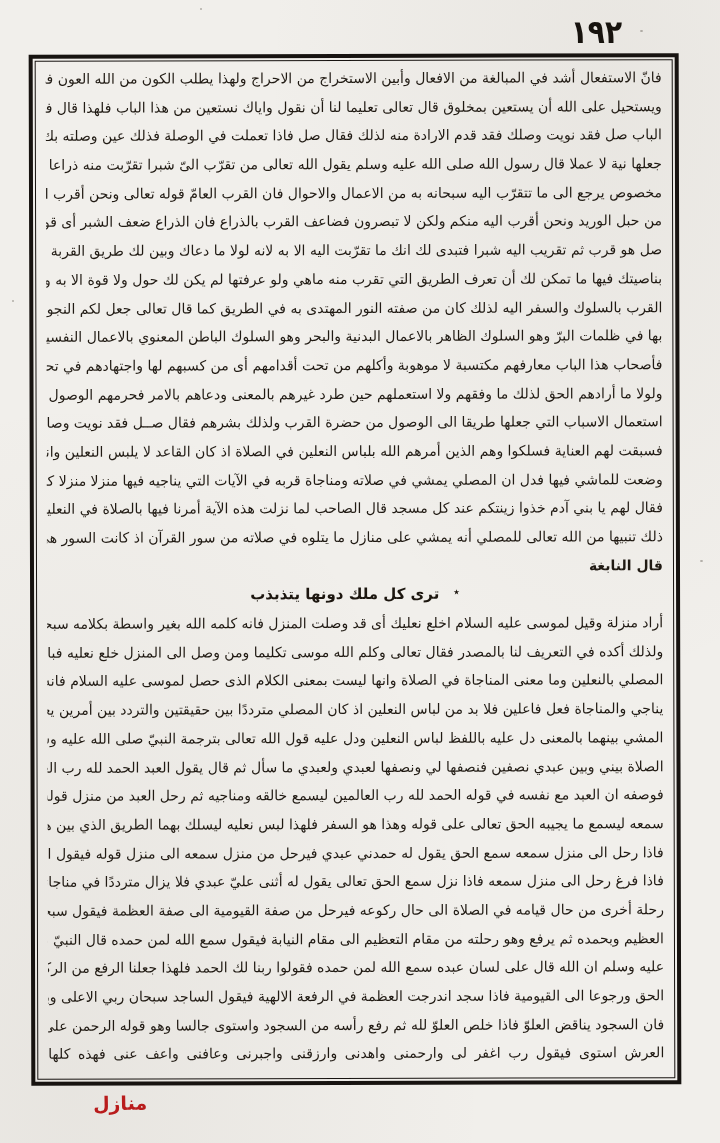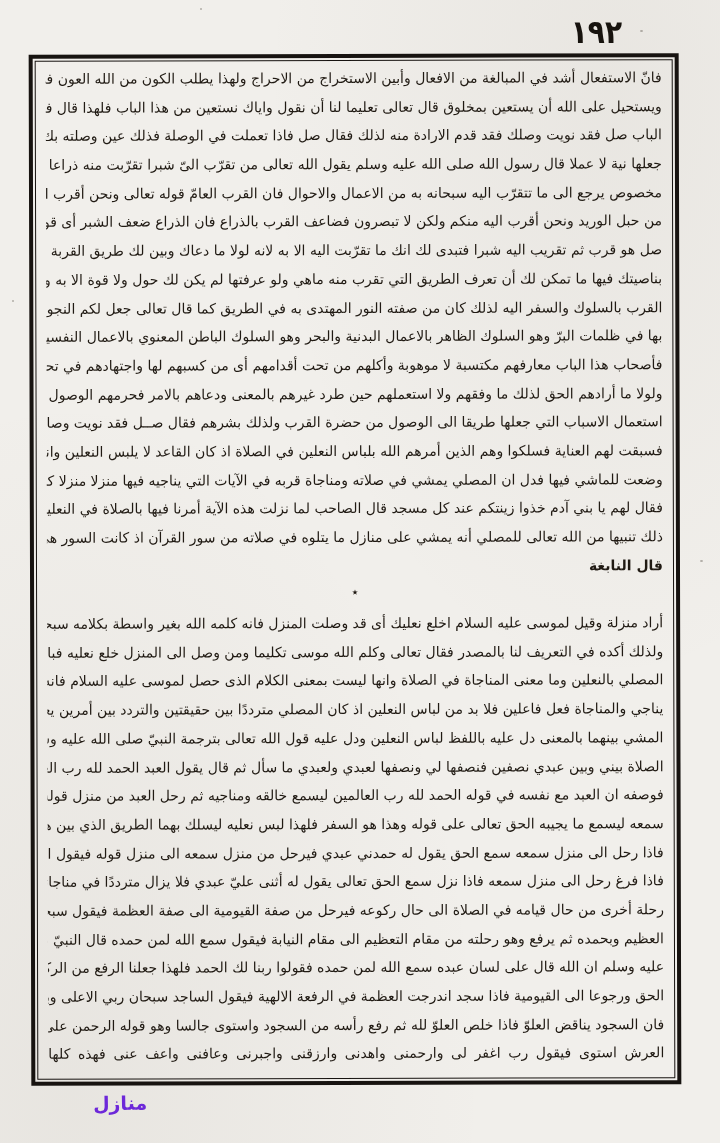--- a/index.html
+++ b/index.html
@@ -51,21 +51,21 @@
     text-align:right;font-weight:bold;color:#201a13;
   }
   .verse{
     margin:0;font-size:15px;height:28.7px;line-height:28.7px;
     display:flex;flex-direction:row;justify-content:center;align-items:center;
     gap:14px;font-weight:bold;color:#1c160f;
   }
   .verse .sep{font-size:12px;position:relative;top:-2px;}
   .catchword{
     position:absolute;left:93px;top:1092px;
-    font-size:19px;font-weight:bold;color:#6d28d9;
+    font-size:19px;font-weight:bold;color:#b91c1c;
     transform:rotate(-1deg);
   }
   
   .speck{position:absolute;background:rgba(60,52,40,.35);border-radius:50%;}
   .s1{width:3px;height:2px;left:640px;top:30px;}
   .s2{width:2px;height:2px;left:200px;top:8px;}
   .s3{width:3px;height:2px;left:700px;top:560px;}
   .s4{width:2px;height:2px;left:12px;top:300px;}
 </style>
 </head>
@@ -94,20 +94,21 @@
           <p class="line">فسبقت لهم العناية فسلكوا وهم الذين أمرهم الله بلباس النعلين في الصلاة اذ كان القاعد لا يلبس النعلين وانما</p>
           <p class="line">وضعت للماشي فيها فدل ان المصلي يمشي في صلاته ومناجاة قربه في الآيات التي يناجيه فيها منزلا منزلا كل آية منزل وحال</p>
           <p class="line">فقال لهم يا بني آدم خذوا زينتكم عند كل مسجد قال الصاحب لما نزلت هذه الآية أمرنا فيها بالصلاة في النعلين فكان</p>
           <p class="line">ذلك تنبيها من الله تعالى للمصلي أنه يمشي على منازل ما يتلوه في صلاته من سور القرآن اذ كانت السور هي المنازل لغة</p>
         </div>
 
       <p class="attribution">قال النابغة</p>
 
       <p class="verse">
         <span class="sep">٭</span>
+        <span>ترى كل ملك دونها يتذبذب</span>
       </p>
 
       <div>
           <p class="line">أراد منزلة وقيل لموسى عليه السلام اخلع نعليك أى قد وصلت المنزل فانه كلمه الله بغير واسطة بكلامه سبحانه بلا ترجمان</p>
           <p class="line">ولذلك أكده في التعريف لنا بالمصدر فقال تعالى وكلم الله موسى تكليما ومن وصل الى المنزل خلع نعليه فبانت رتبة</p>
           <p class="line">المصلي بالنعلين وما معنى المناجاة في الصلاة وانها ليست بمعنى الكلام الذى حصل لموسى عليه السلام فانه قال في المصلي</p>
           <p class="line">يناجي والمناجاة فعل فاعلين فلا بد من لباس النعلين اذ كان المصلي مترددًا بين حقيقتين والتردد بين أمرين يعطي</p>
           <p class="line">المشي بينهما بالمعنى دل عليه باللفظ لباس النعلين ودل عليه قول الله تعالى بترجمة النبيّ صلى الله عليه وسلم عنه قسمت</p>
           <p class="line">الصلاة بيني وبين عبدي نصفين فنصفها لي ونصفها لعبدي ولعبدي ما سأل ثم قال يقول العبد الحمد لله رب العالمين</p>
           <p class="line">فوصفه ان العبد مع نفسه في قوله الحمد لله رب العالمين ليسمع خالقه ومناجيه ثم رحل العبد من منزل قوله الى منزل</p>

